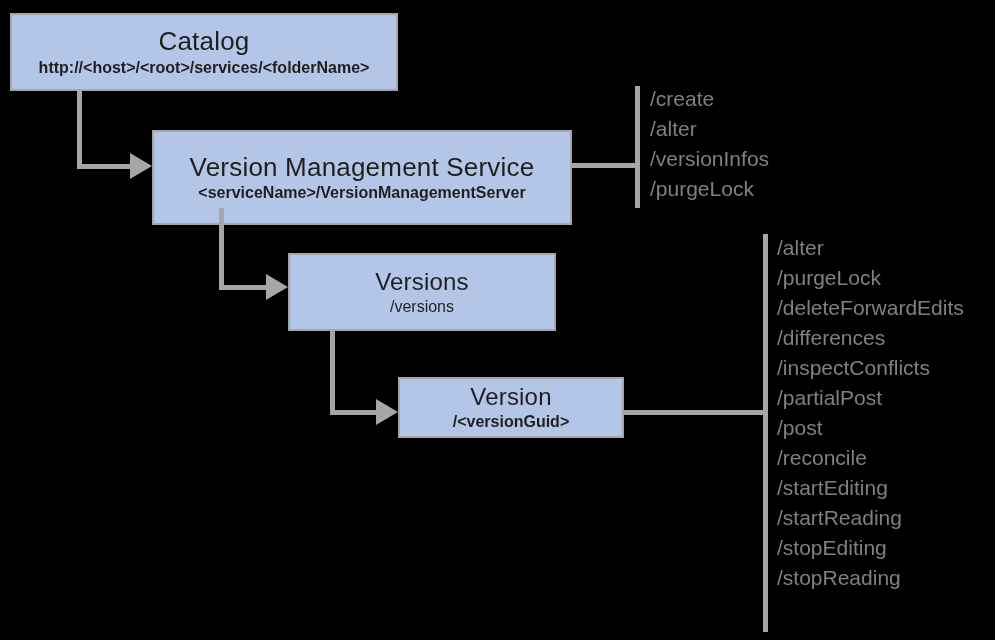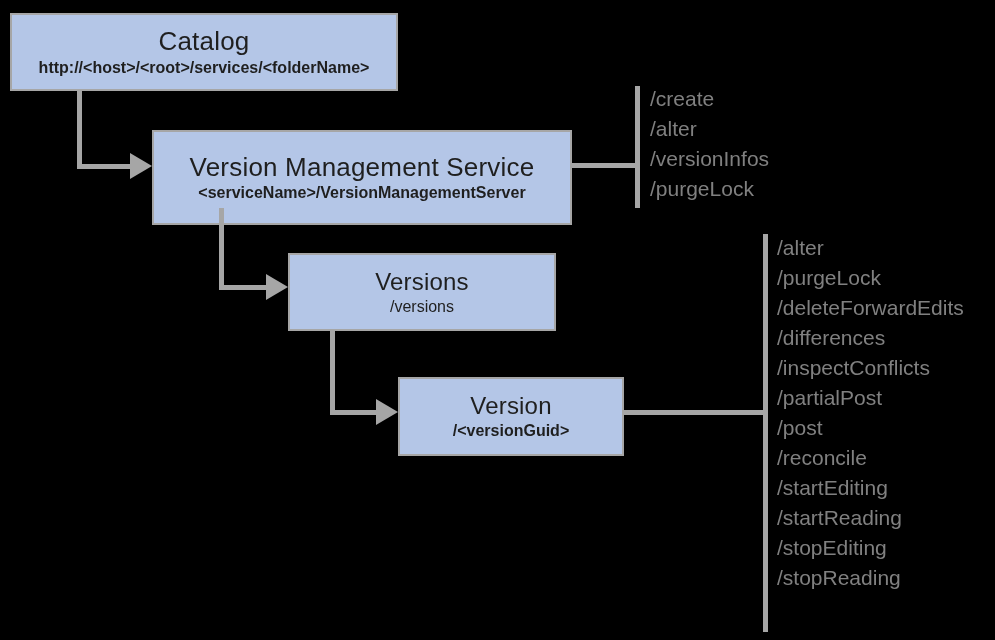--- a/index.html
+++ b/index.html
@@ -39,21 +39,21 @@
     font-size: 16px;
     font-weight: 600;
     line-height: 1.3;
   }
   .node.small .title { font-size: 24px; }
   .node.small .subtitle { font-weight: 400; font-size: 16px; }
 
   #node-catalog  { left: 10px;  top: 13px;  width: 388px; height: 78px; }
   #node-vms      { left: 152px; top: 130px; width: 420px; height: 95px; }
   #node-versions { left: 288px; top: 253px; width: 268px; height: 78px; }
-  #node-version  { left: 398px; top: 377px; width: 226px; height: 79px; }
+  #node-version  { left: 398px; top: 377px; width: 226px; height: 61px; }
   #node-version .subtitle { font-weight: 600; }
 
   
   .conn {
     position: absolute;
     background: #a6a6a6;
   }
   .arrowhead {
     position: absolute;
     width: 0;

